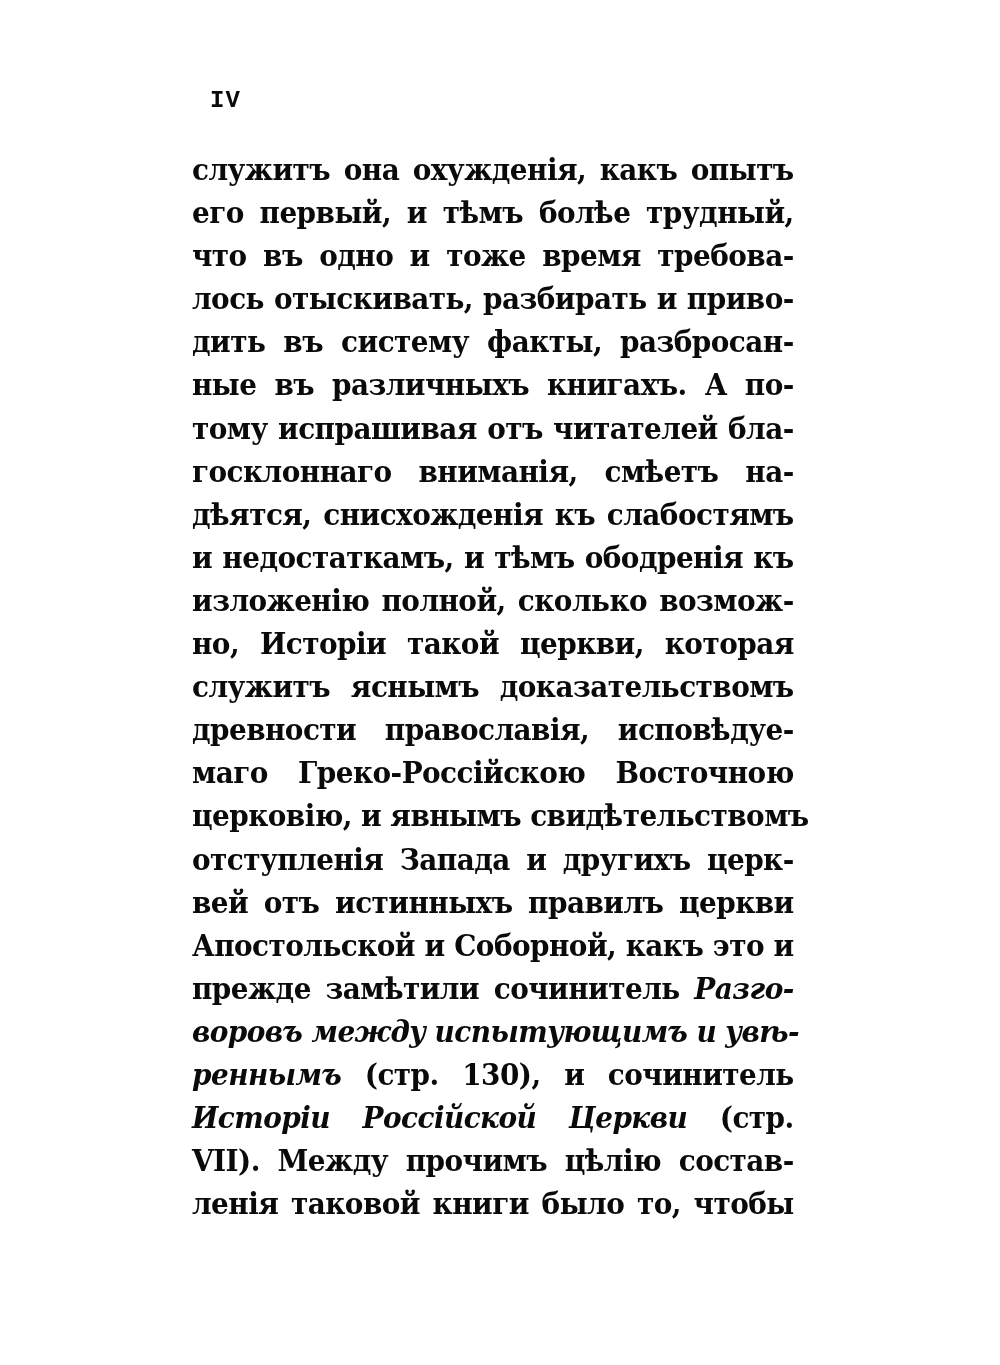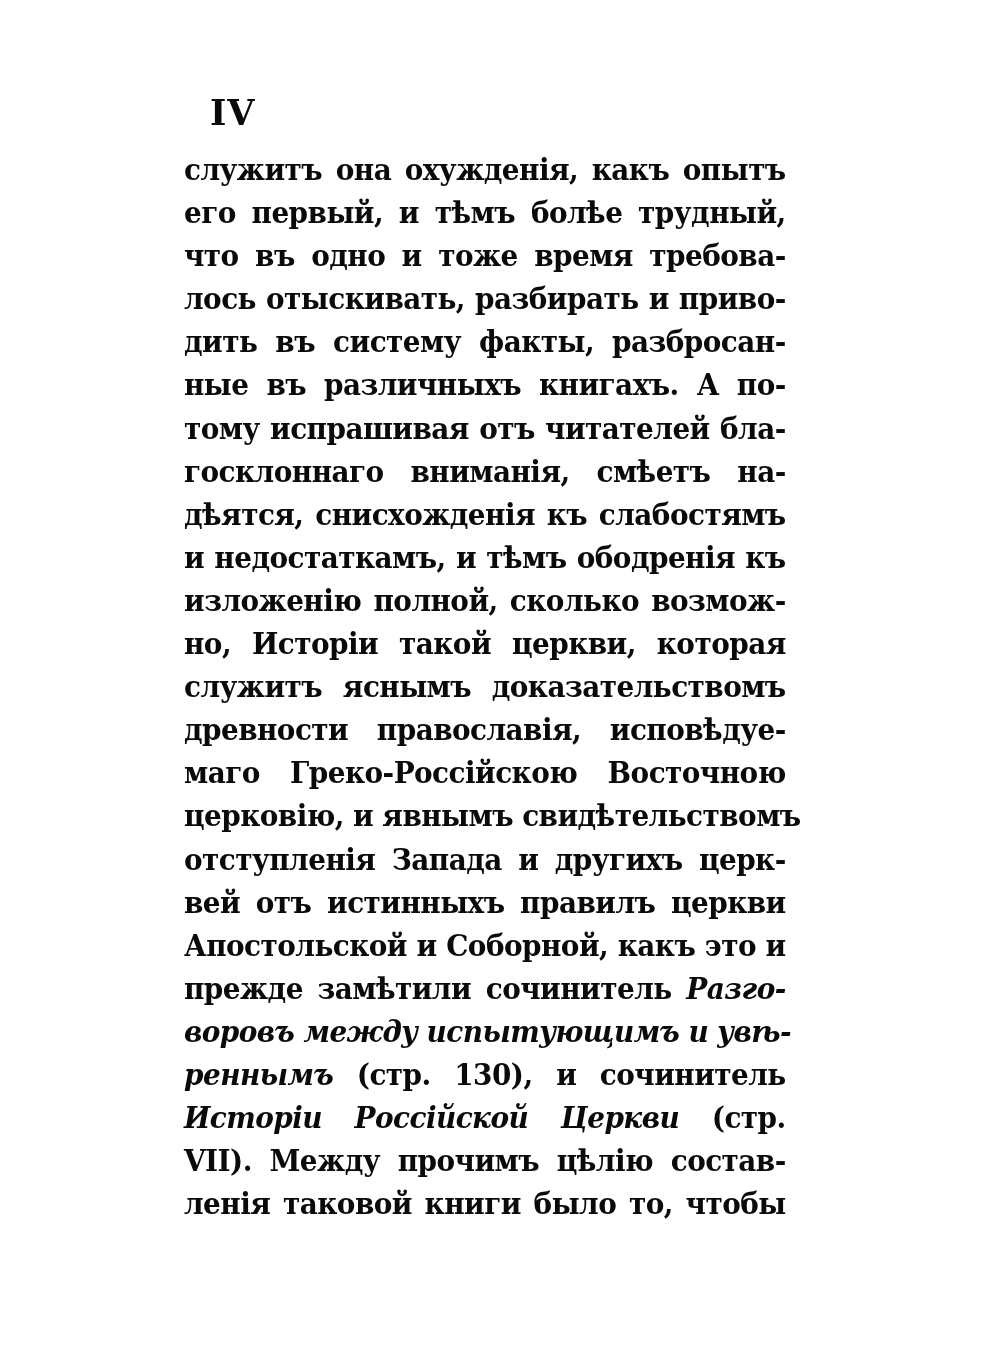--- a/index.html
+++ b/index.html
@@ -11,29 +11,30 @@
       width: 1000px;
       height: 1365px;
       position: relative;
       overflow: hidden;
       color: #0a0a0a;
       font-family: "DejaVu Serif", "Liberation Serif", serif;
     }
     .page-number {
       position: absolute;
       left: 210px;
-      top: 96px;
-      font-size: 35px;
+      top: 84px;
+      font-size: 24px;
       font-weight: bold;
       letter-spacing: 1px;
       line-height: 34px;
+      font-family: Liberation Mono, monospace;
     }
     .text-block {
       position: absolute;
-      left: 184px;
+      left: 192px;
       top: 148px;
       width: 602px;
     }
     .line {
       display: block;
       height: 43.1px;
       line-height: 43.1px;
       font-size: 30px;
       font-weight: bold;
       white-space: nowrap;

